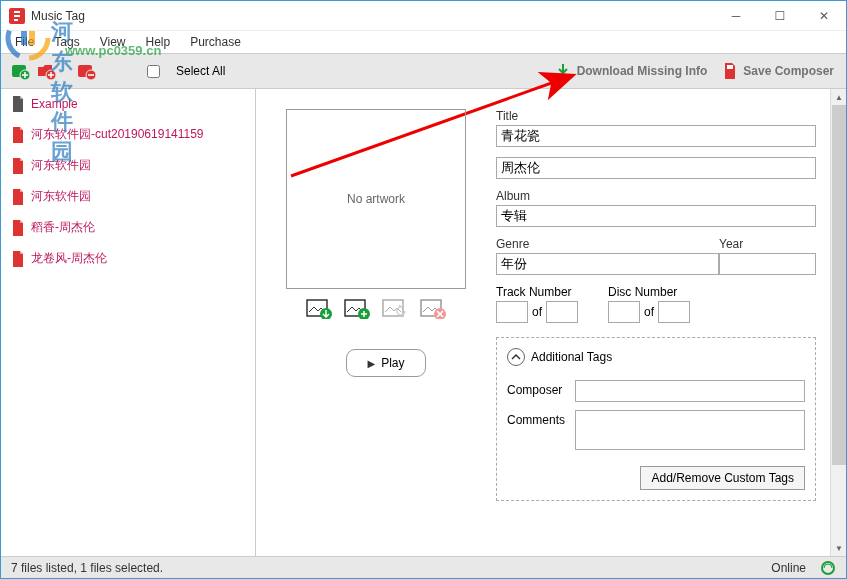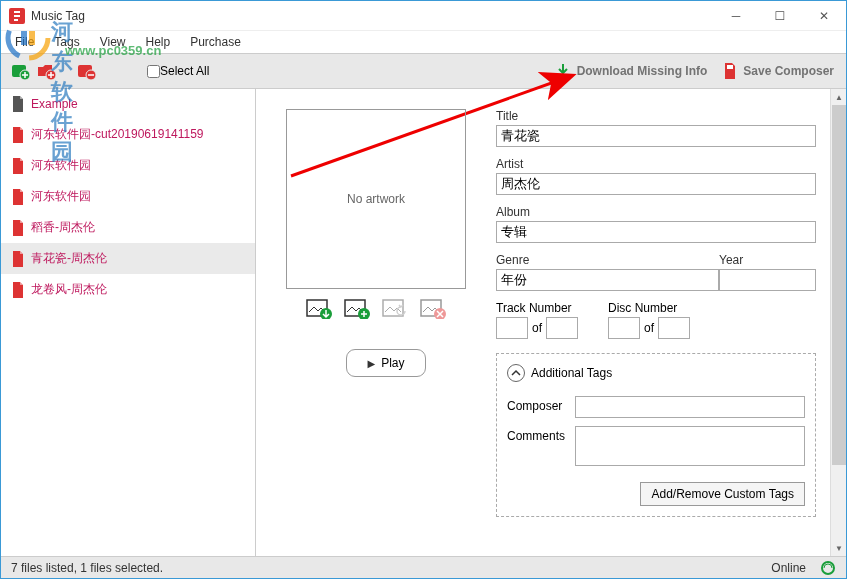--- a/index.html
+++ b/index.html
@@ -10,21 +10,21 @@
 .titlebar .title { flex: 1; color: #333; }
 .winbtns { display: flex; }
 .winbtns div { width: 44px; height: 30px; display: flex; align-items: center; justify-content: center; color: #555; }
 
 .menubar { height: 22px; display: flex; align-items: center; padding-left: 4px; gap: 0; }
 .menubar span { padding: 3px 10px; color: #333; }
 
 .toolbar { height: 36px; background: #e8e8e8; display: flex; align-items: center; border-top: 1px solid #ccc; border-bottom: 1px solid #ccc; }
 .toolbar-left { display: flex; align-items: center; gap: 6px; padding-left: 10px; }
 .tool-icon { width: 20px; height: 20px; display: flex; align-items: center; justify-content: center; cursor: pointer; }
-.toolbar .checkbox-wrap { display: flex; align-items: center; gap: 0; margin-left: 8px; }
+.toolbar .checkbox-wrap { display: flex; align-items: center; gap: 16px; margin-left: 8px; }
 .toolbar input[type=checkbox] { width: 13px; height: 13px; }
 .toolbar-right { margin-left: auto; display: flex; align-items: center; gap: 16px; padding-right: 12px; }
 .toolbar-btn { display: flex; align-items: center; gap: 6px; font-weight: bold; color: #737373; cursor: pointer; }
 
 .main { display: flex; height: calc(100% - 30px - 22px - 36px - 22px); }
 .sidebar { width: 255px; border-right: 1px solid #ccc; background: #fff; overflow-y: auto; }
 .file-item { display: flex; align-items: center; gap: 6px; padding: 7px 10px; cursor: pointer; }
 .file-item.selected { background: #eaeaea; }
 .file-icon { width: 14px; height: 16px; flex-shrink: 0; }
 .file-item span { color: #be185d; white-space: nowrap; overflow: hidden; }
@@ -195,27 +195,20 @@
           <path d="M9 0v3h3" fill="rgba(255,255,255,0.5)"></path>
         </svg>
         <span>河东软件园</span>
       </div>
       <div class="file-item">
         <svg class="file-icon" viewBox="0 0 14 16">
           <path d="M2 0h7l3 3v13H2z" fill="#d33"></path>
           <path d="M9 0v3h3" fill="rgba(255,255,255,0.5)"></path>
         </svg>
         <span>稻香-周杰伦</span>
-      </div>
-      <div class="file-item selected">
-        <svg class="file-icon" viewBox="0 0 14 16">
-          <path d="M2 0h7l3 3v13H2z" fill="#d33"></path>
-          <path d="M9 0v3h3" fill="rgba(255,255,255,0.5)"></path>
-        </svg>
-        <span>青花瓷-周杰伦</span>
       </div>
       <div class="file-item">
         <svg class="file-icon" viewBox="0 0 14 16">
           <path d="M2 0h7l3 3v13H2z" fill="#d33"></path>
           <path d="M9 0v3h3" fill="rgba(255,255,255,0.5)"></path>
         </svg>
         <span>龙卷风-周杰伦</span>
       </div>
     </div>
 
@@ -249,21 +242,21 @@
             <path d="M17 12l6 6M23 12l-6 6" stroke="#fff" stroke-width="1.5"></path>
           </svg>
       </div>
       <button class="play-btn">
           <span>Play</span>
         </button>
     </div>
 
     <div class="fields-col">
       <div class="field"><label>Title</label><input value="青花瓷" style=""></div>
-      <div class="field"><label>Artist</label><input value="周杰伦" style=""></div>
+      <div class="field"><input value="周杰伦" style=""></div>
       <div class="field"><label>Album</label><input value="专辑" style=""></div>
       <div class="row2">
         <div class="field genre-field"><label>Genre</label><input value="年份" style=""></div>
         <div class="field"><label>Year</label><input value="" style=""></div>
       </div>
       <div class="tracknum-row">
         <div class="sub">
           <label>Track Number</label>
           <div class="inputs">
               <input style="">

